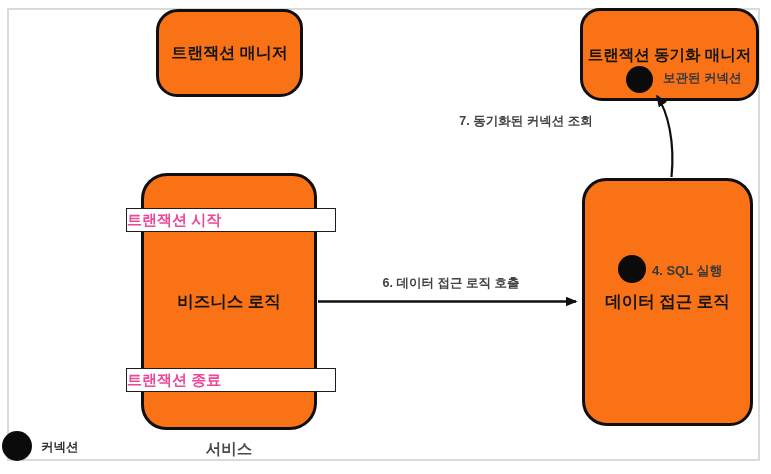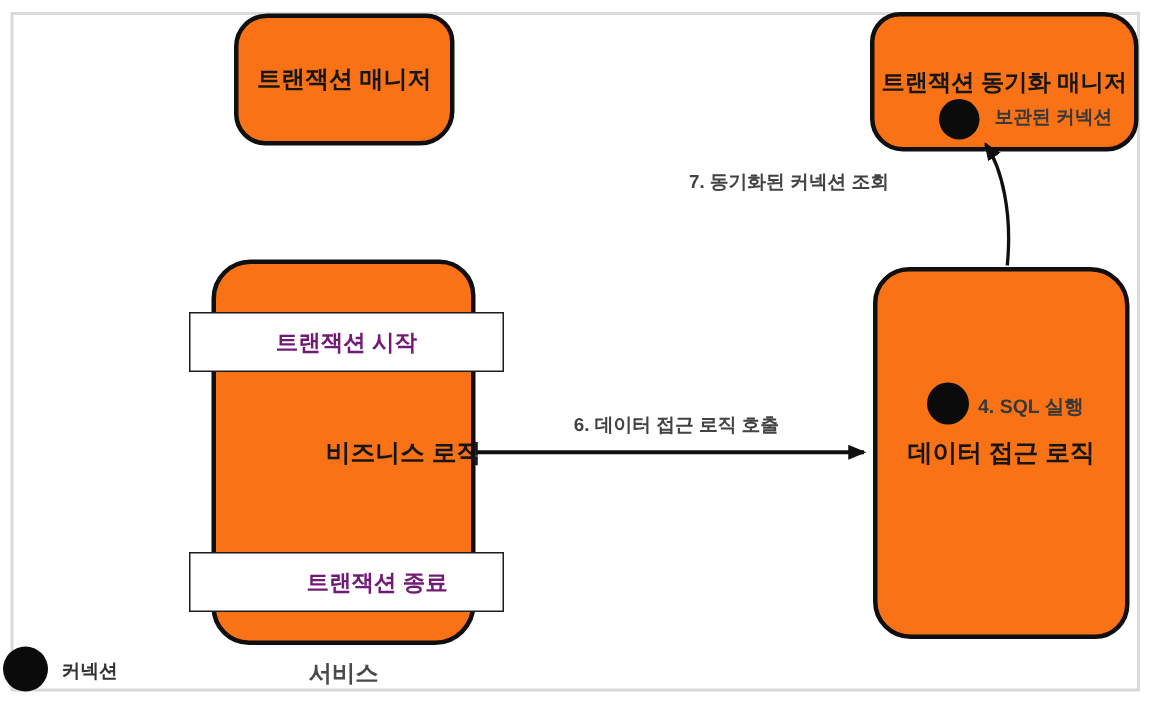--- a/index.html
+++ b/index.html
@@ -20,29 +20,29 @@
     left:156px; top:9px; width:147px; height:88px;
     border-radius:22px 19px 23px 21px;
     display:flex; align-items:center; justify-content:center;
     font-size:16px; color:#161616;
   }
   .box-sync { left:580px; top:8px; width:179px; height:93px; border-radius:20px 23px 21px 22px; }
   .sync-title { position:absolute; left:0; right:0; top:34px; text-align:center; font-size:15.5px; color:#161616; }
   .box-service { left:141px; top:173px; width:176px; height:257px; border-radius:26px 24px 27px 25px; }
   .box-repo { left:582px; top:178px; width:171px; height:248px; border-radius:24px 26px 23px 25px; }
   .bar {
-    position:absolute; left:126px; width:210px; height:40px; background:#ffffff;
+    position:absolute; left:126px; width:210px; height:24px; background:#ffffff;
     border:1.5px solid #1d1d1d; box-sizing:border-box; z-index:5;
-    display:flex; align-items:center; justify-content:center;
-    font-size:15px; color:#701a75;
+    display:flex; align-items:center; 
+    font-size:15px; color:#ec4899;
   }
   .bar-start { top:208px; }
-  .bar-end { top:368px;padding-left:41px; }
+  .bar-end { top:368px; }
   .node-text { position:absolute; text-align:center; font-size:16.5px; color:#161616; z-index:3; }
-  .biz-text { left:141px; width:176px; top:291px;padding-left:40px; }
+  .biz-text { left:141px; width:176px; top:291px; }
   .dal-text { left:582px; width:171px; top:291px; }
   .caption { position:absolute; text-align:center; font-size:15.5px; color:#4a4a4a; z-index:3; }
   .caption-service { left:141px; width:176px; top:439px; }
   .caption-repo { left:582px; width:171px; top:439px;margin-top:40px; }
   .dot { position:absolute; background:#0b0b0b; border-radius:50%; z-index:6; }
   .dot-sync { left:626px; top:66px; width:27px; height:27px; }
   .dot-repo { left:618px; top:255px; width:28px; height:28px; }
   .dot-legend { left:2px; top:431px; width:30px; height:30px; }
   .small-label { position:absolute; font-size:12.5px; color:#383838; z-index:6; }
   .stored-label { left:663px; top:70px; }

